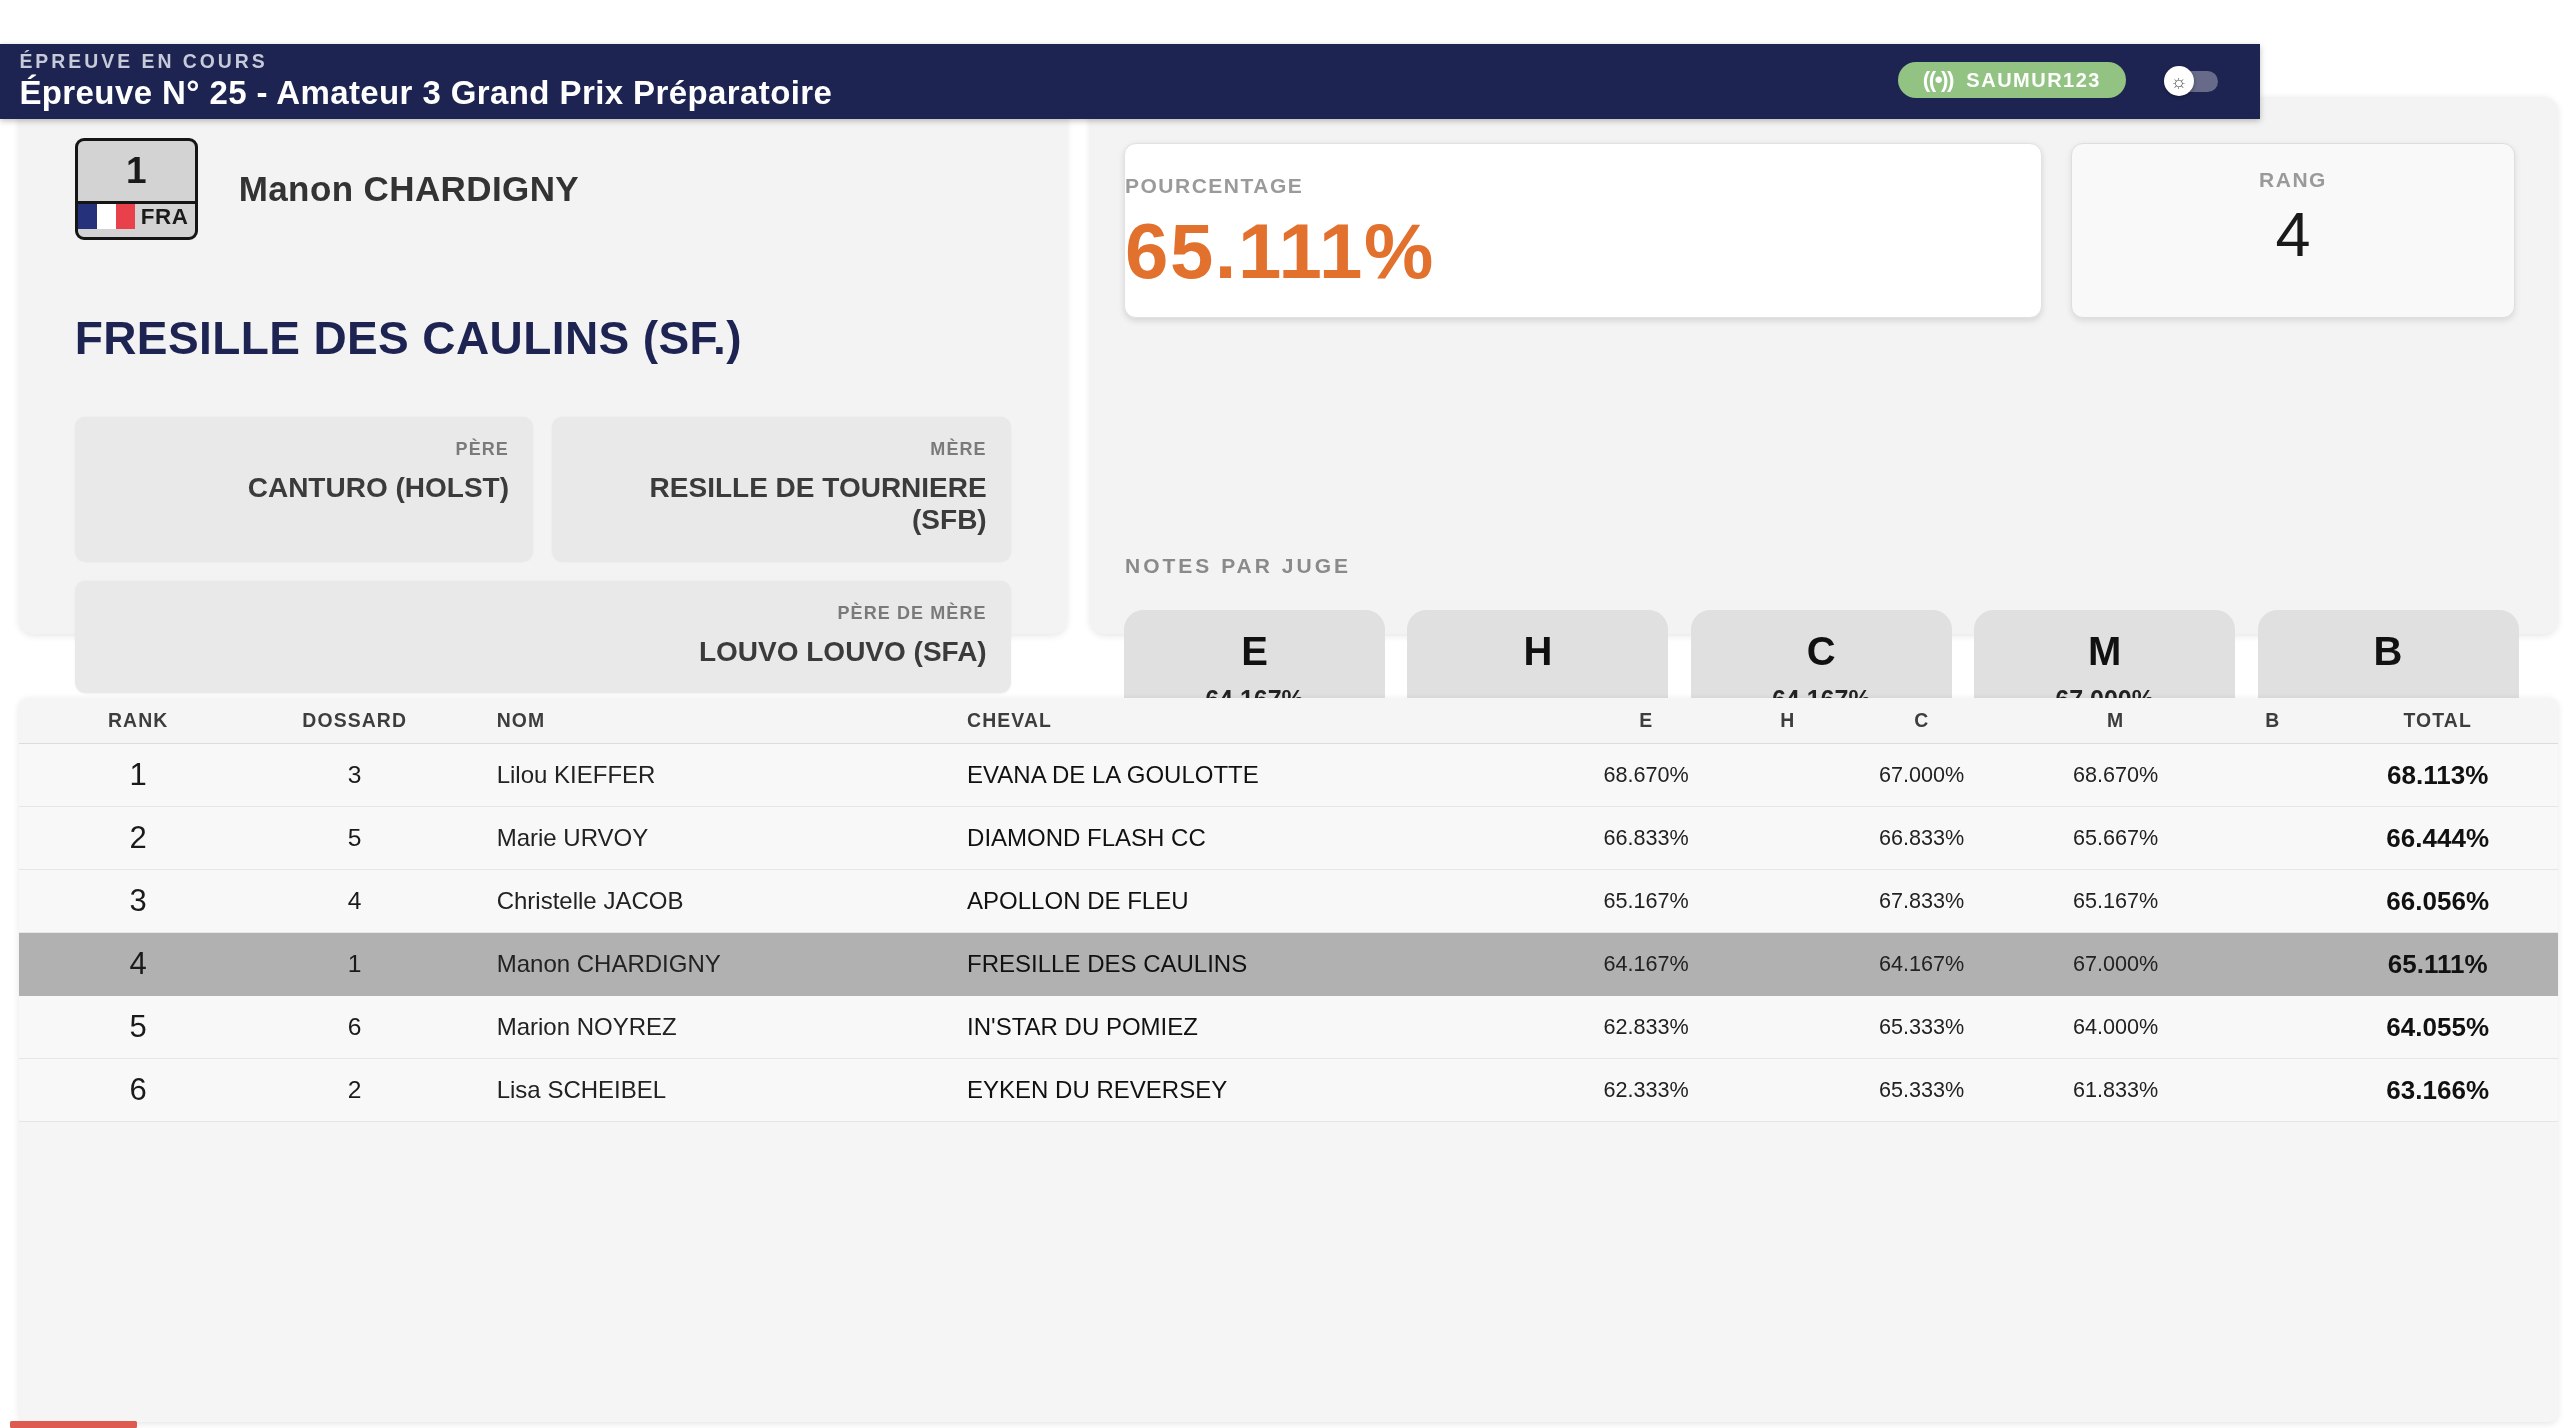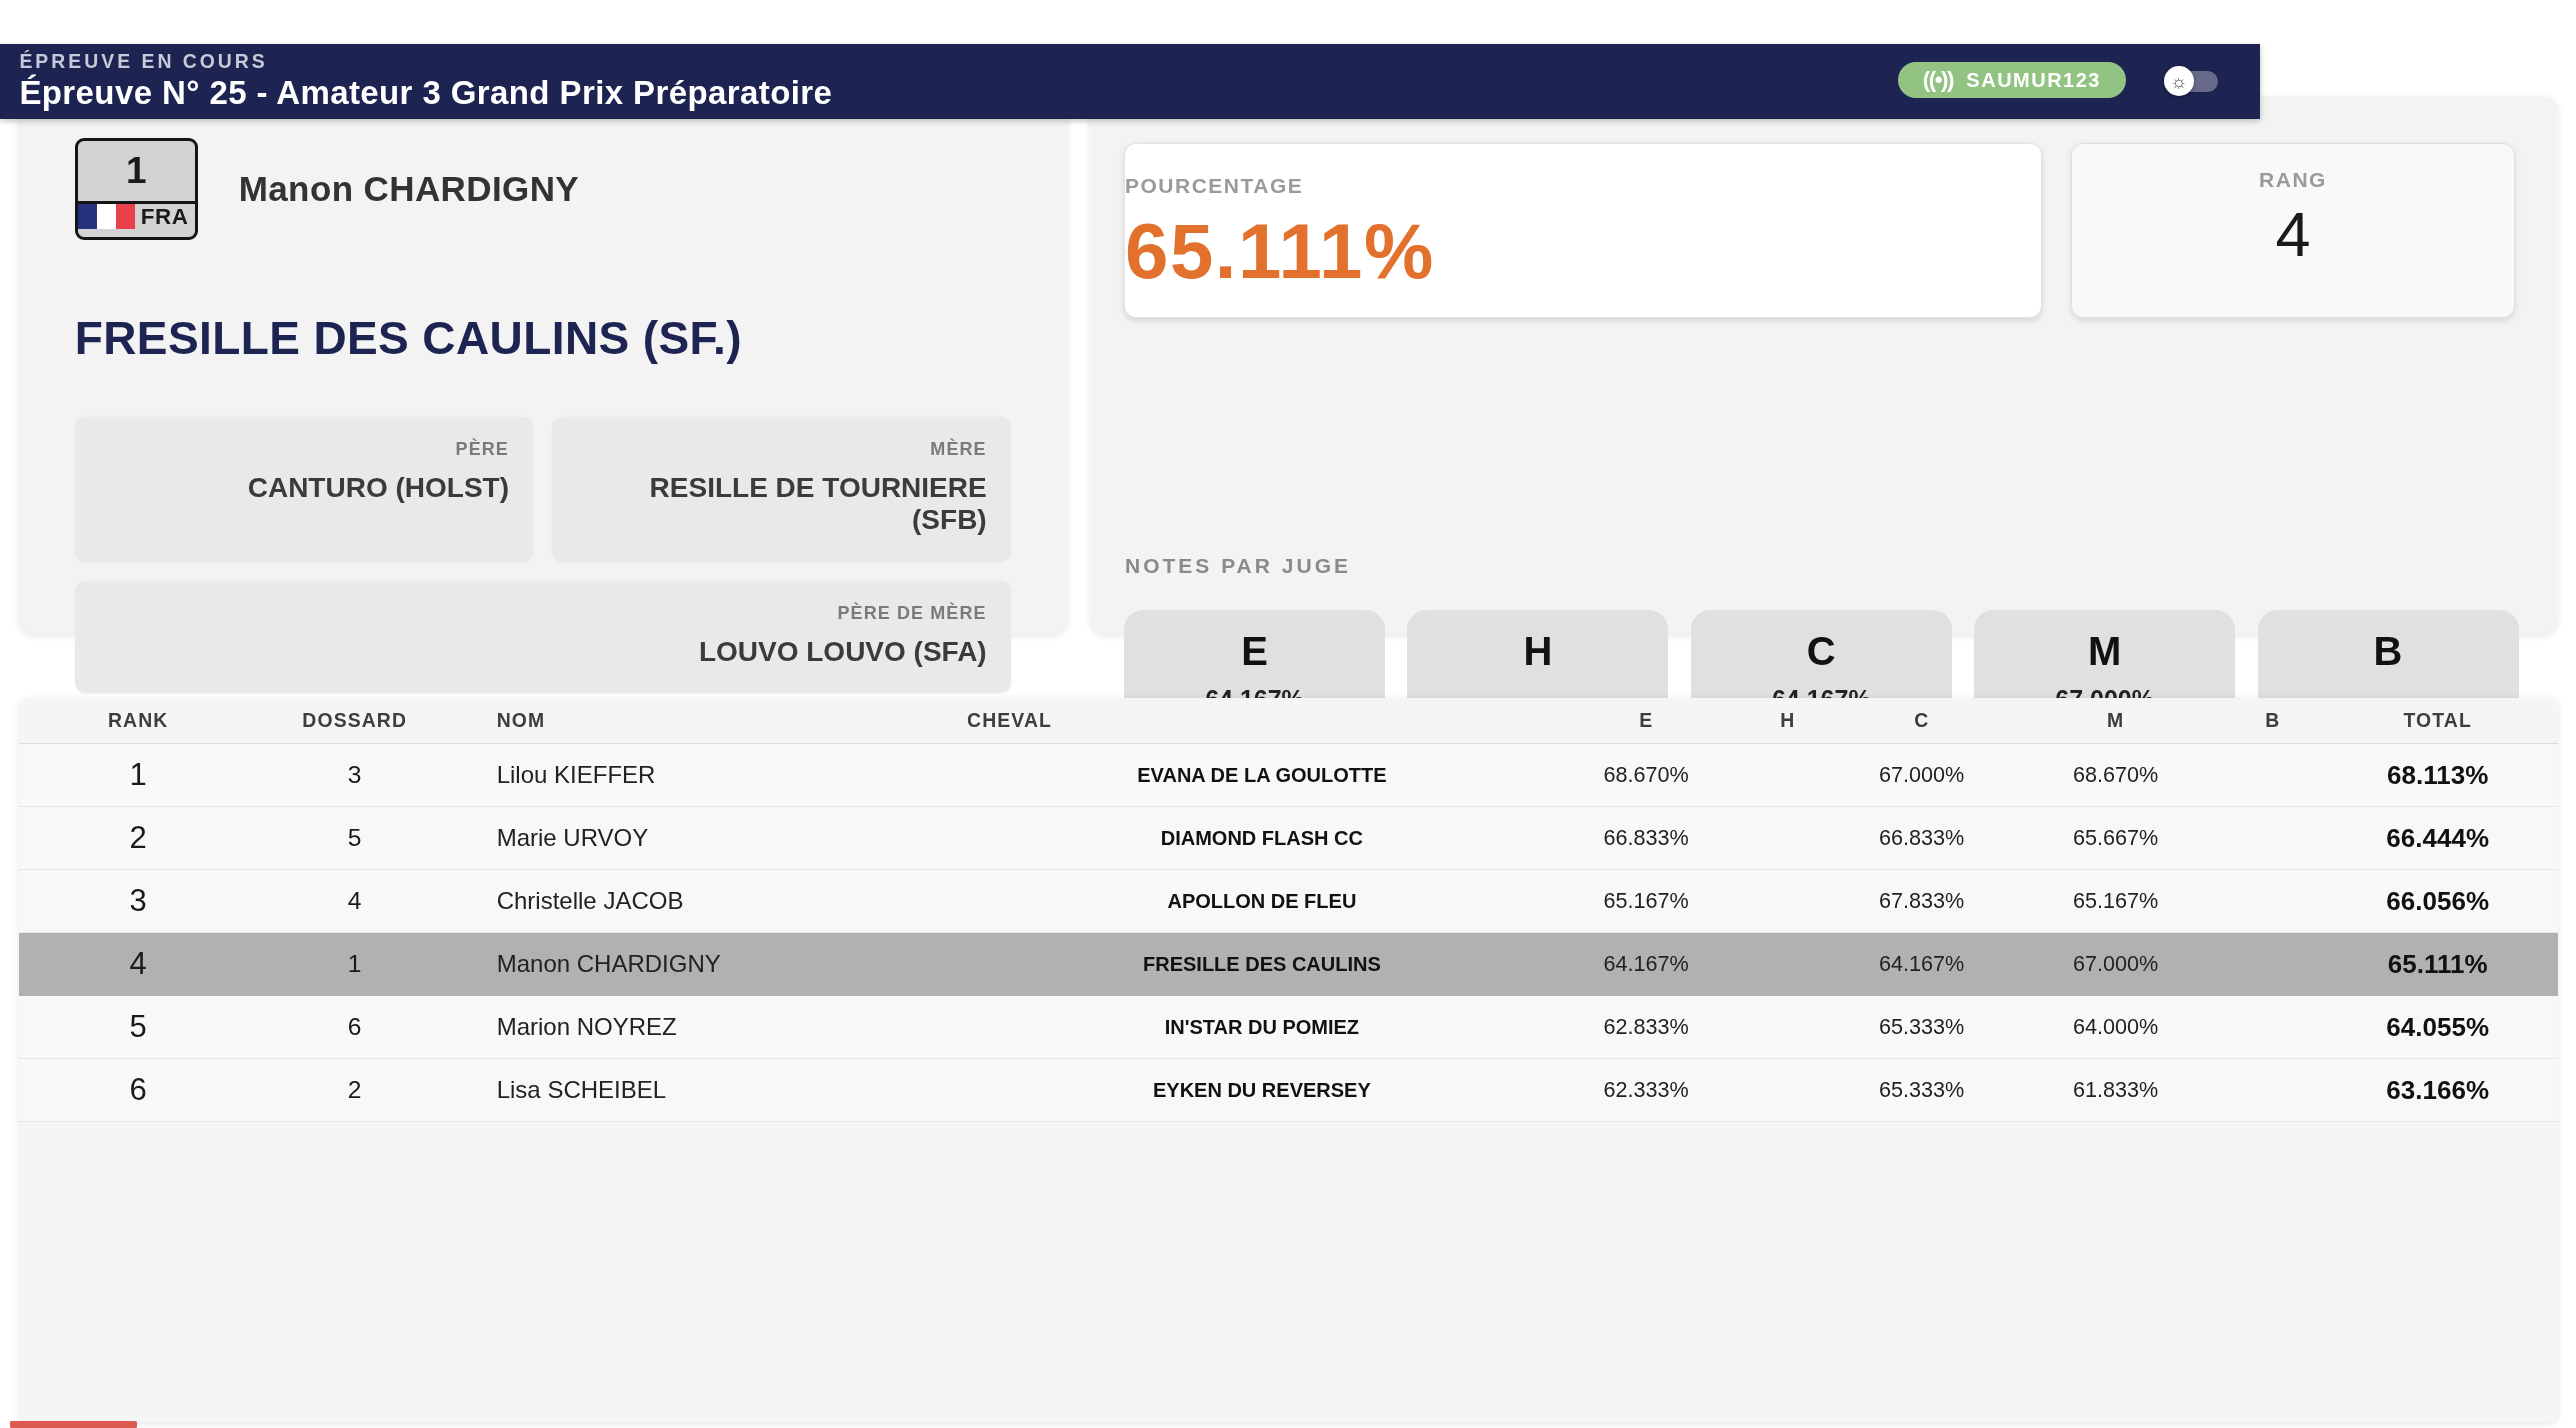--- a/index.html
+++ b/index.html
@@ -186,21 +186,21 @@
   .th-nom{padding-left:45px;}
   .th-cheval{padding-left:22.4px;}
   .trow{
     height:63px;border-bottom:1.5px solid #e6e6e6;background:#f8f8f8;
   }
   .trow.hl{background:var(--highlight);border-bottom-color:var(--highlight);}
   .td{font-size:21.6px;color:#222;text-align:center;}
   .td-rank{font-size:31px;font-weight:500;color:#1a1a1a;}
   .td-dossard{font-size:24.6px;font-weight:500;color:#1a1a1a;}
   .td-nom{text-align:left;padding-left:45px;font-size:24px;color:#222;}
-  .td-cheval{text-align:center;padding-left:22.4px;font-size:20px;font-weight:bold;color:#111;}
+  .td-cheval{text-align:left;padding-left:22.4px;font-size:24px;font-weight:normal;color:#111;}
   .td-total{font-size:26px;font-weight:bold;color:#111;}
   
   .scroll-bar{
     position:absolute;left:9.7px;bottom:0;width:127px;height:6.7px;
     background:var(--redbar);border-radius:1.5px;cursor:pointer;
   }
 </style>
 </head>
 <body>
 

